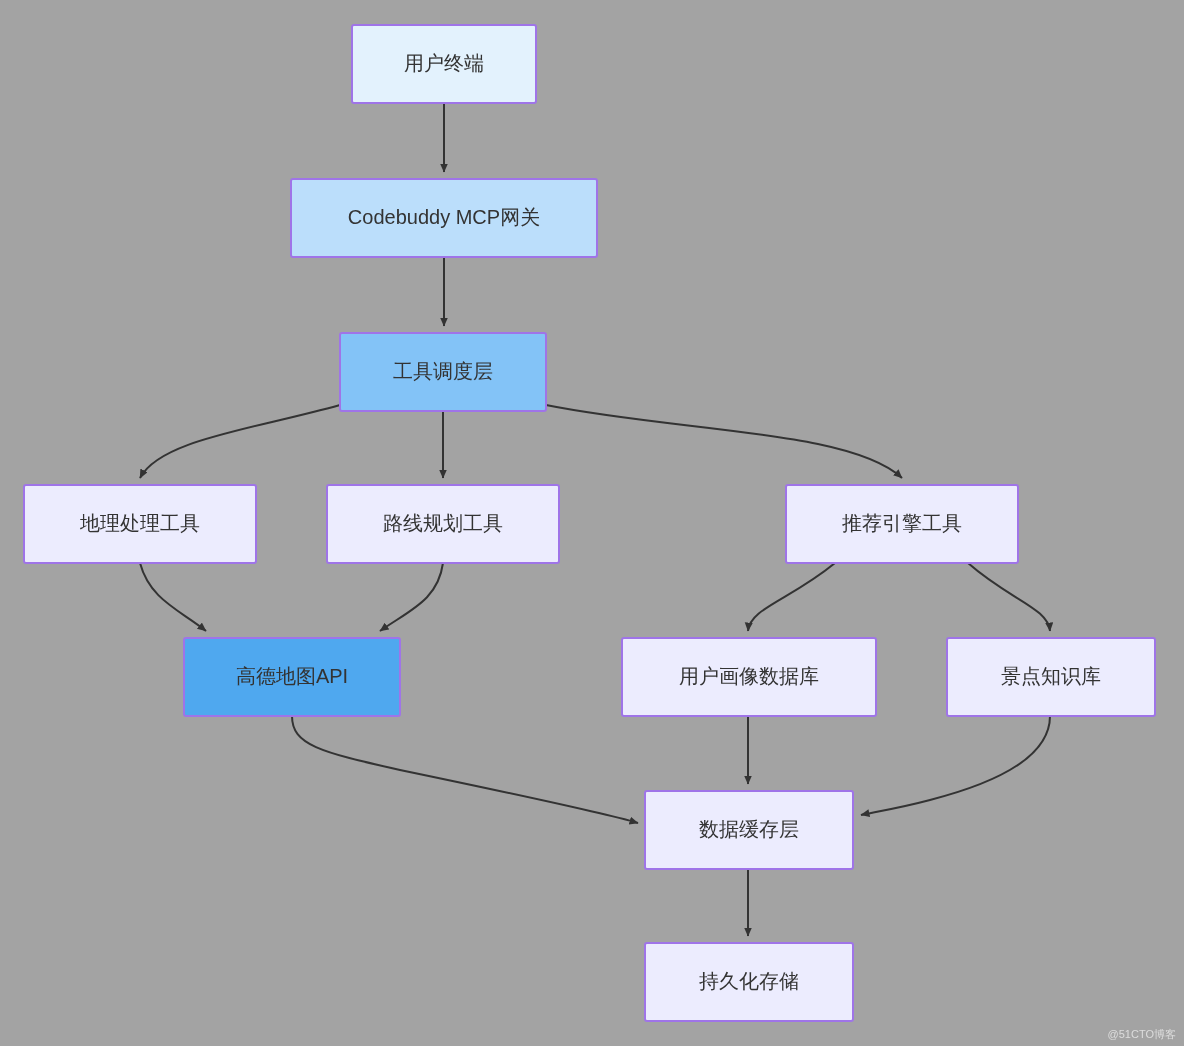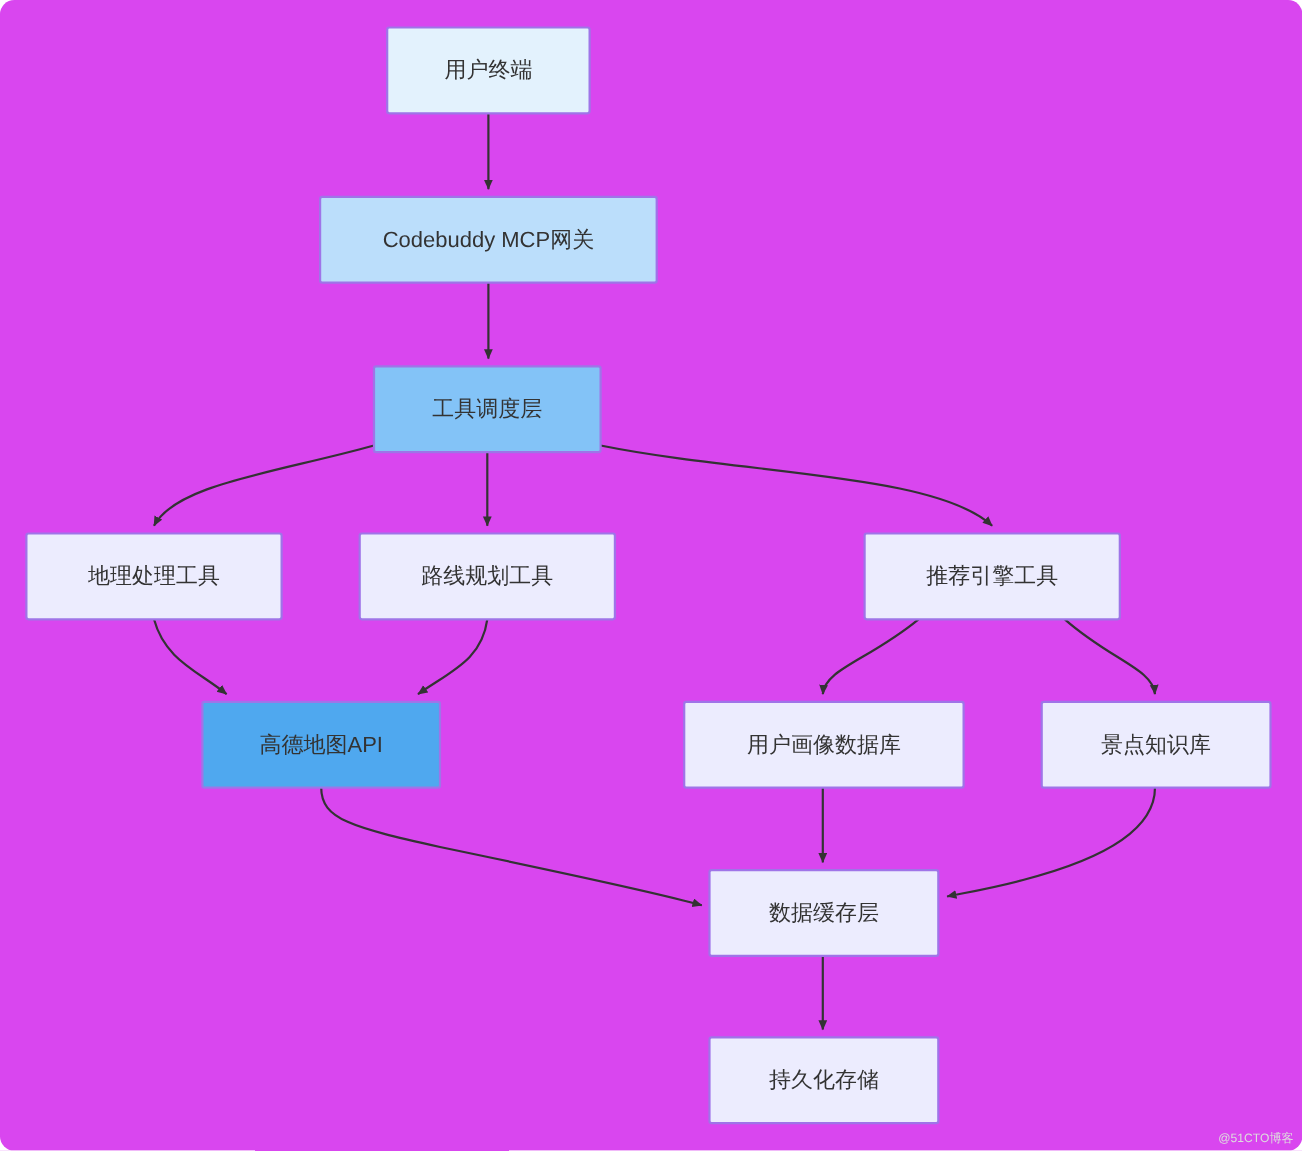--- a/index.html
+++ b/index.html
@@ -7,23 +7,22 @@
     padding: 0;
     background: #ffffff;
   }
   body {
     font-family: "Liberation Sans", "DejaVu Sans", sans-serif;
   }
   #diagram-root {
     position: relative;
     width: 1184px;
     height: 1046px;
-    background: #d946ef;
+    background: #a3a3a3;
     overflow: hidden;
-    border-radius: 13px;
   }
   svg.flow-canvas {
     position: absolute;
     top: 0;
     left: 0;
     width: 1184px;
     height: 1046px;
     display: block;
   }
   .node-rect {

